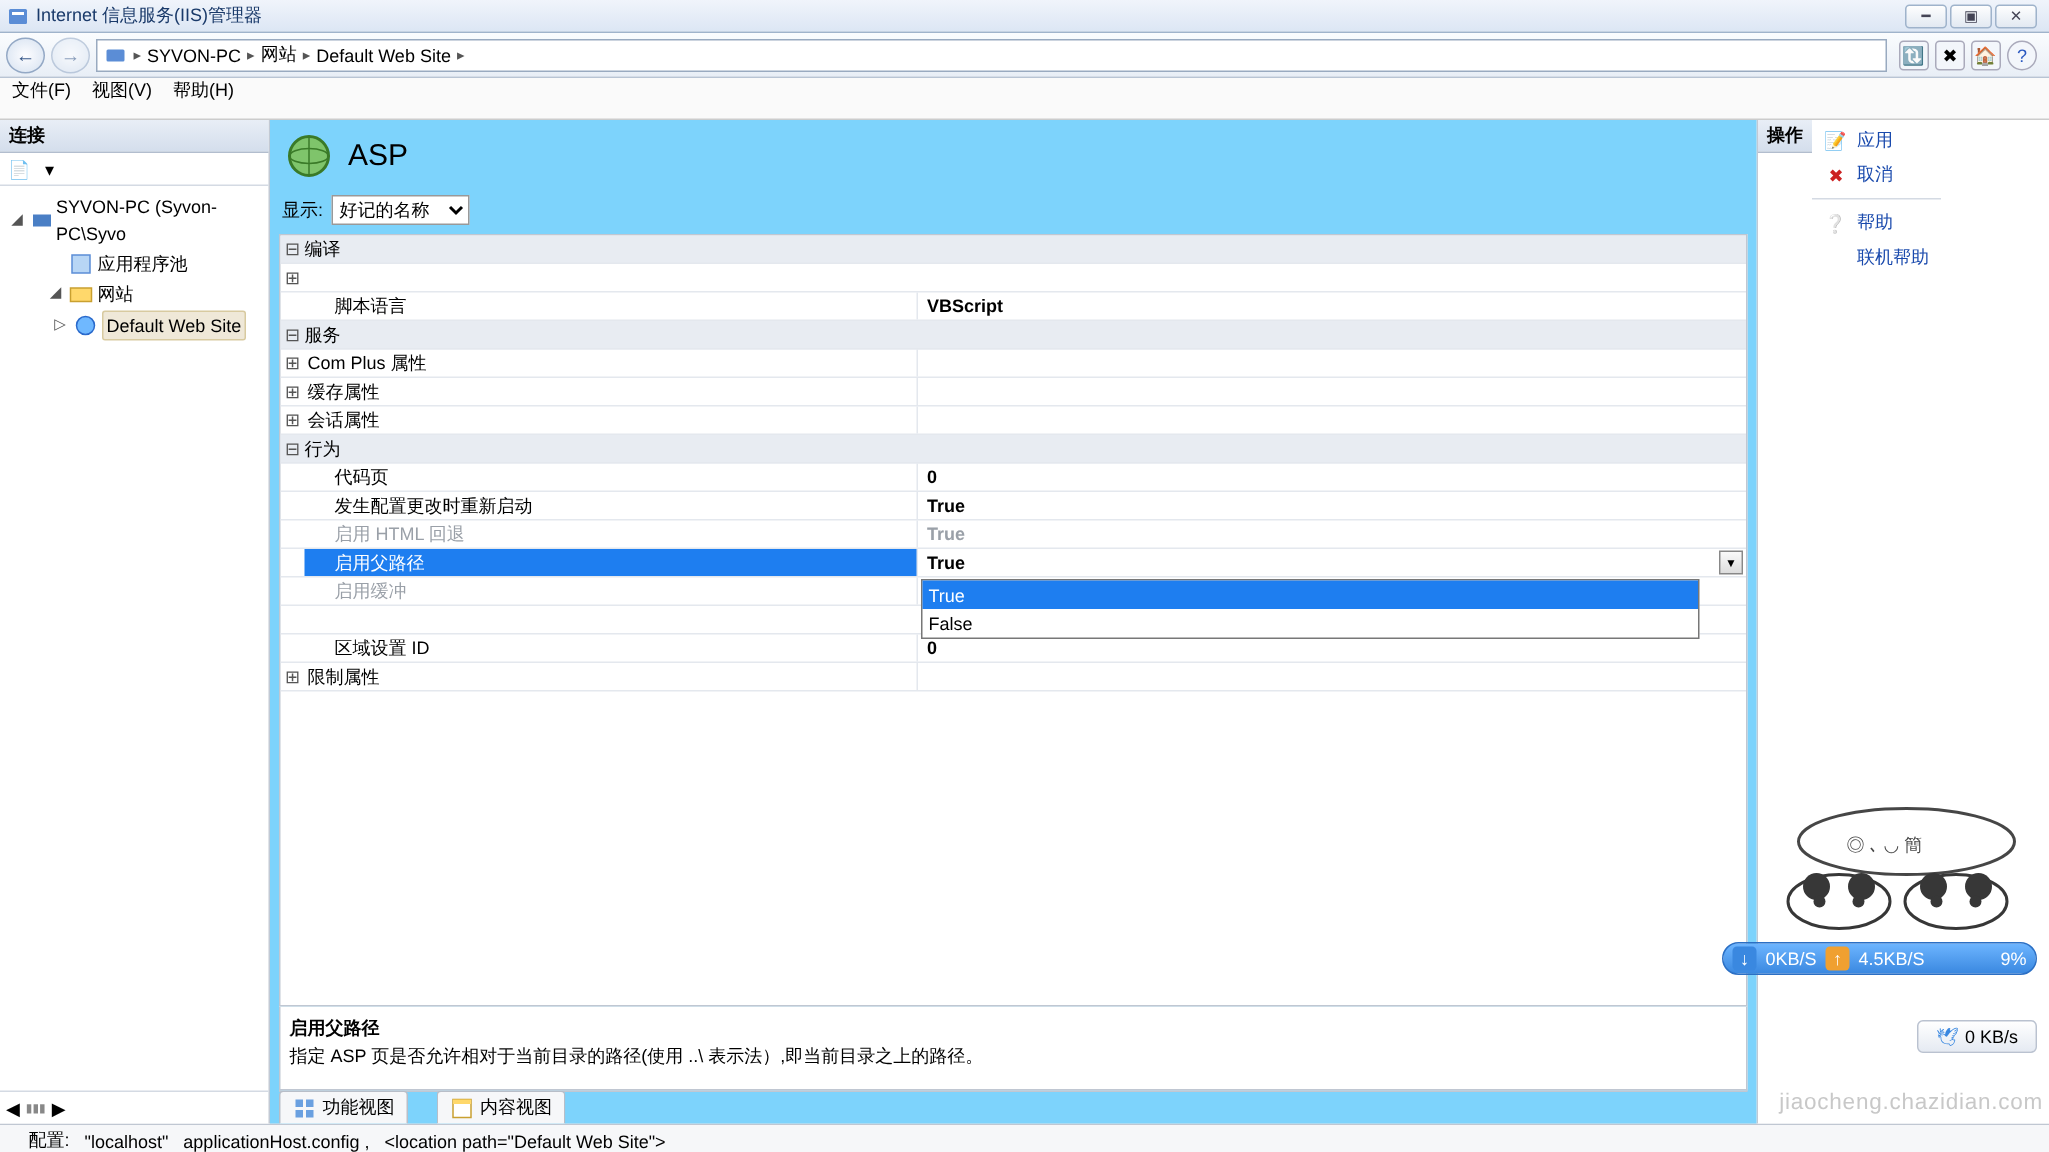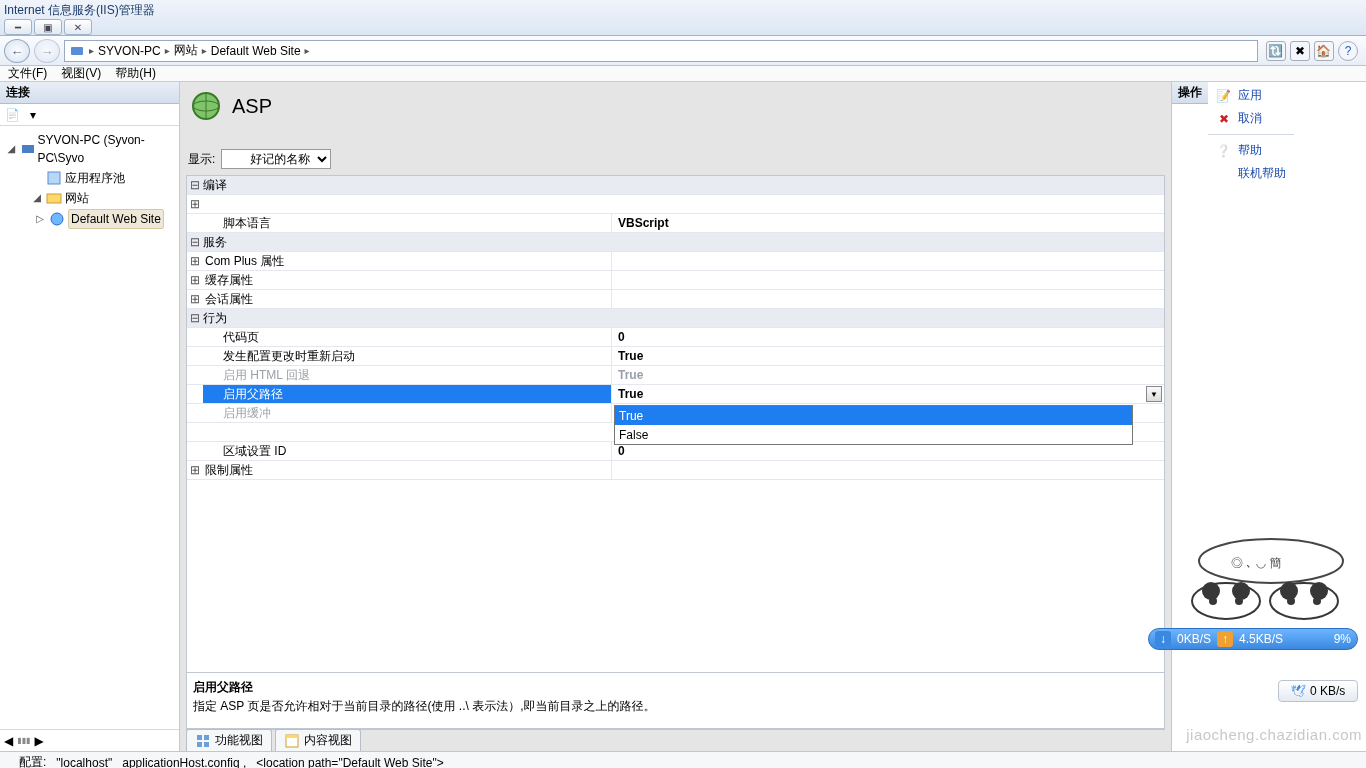--- a/index.html
+++ b/index.html
@@ -1,74 +1,74 @@
 <!DOCTYPE html>
 <html><head>
 <meta charset="utf-8">
 <style>
 * { margin:0; padding:0; box-sizing:border-box; font-family:"Microsoft YaHei","Segoe UI",Tahoma,sans-serif; font-size:12px; }
 body { background:#fff; width:1366px; height:768px; overflow:hidden; position:relative; }
 
-.titlebar { height:36px; background:linear-gradient(#f0f4fb,#dce6f4); border-bottom:1px solid #9fb3cb; display:flex; padding:0 4px;flex-direction:column; }
+.titlebar { height:22px; background:linear-gradient(#f0f4fb,#dce6f4); border-bottom:1px solid #9fb3cb; display:flex; align-items:center; padding:0 4px; }
 .titlebar .app-icon { width:16px; height:16px; margin-right:4px; }
 .titlebar .title { color:#1a3a6a; flex:1; }
 .win-btns { display:flex; gap:2px; padding-right:4px; }
 .win-btn { width:28px; height:16px; border:1px solid #9fb3cb; border-radius:3px; background:linear-gradient(#fefefe,#e2e9f2); display:flex; align-items:center; justify-content:center; font-size:10px; color:#445; }
 
 .navbar { height:30px; background:linear-gradient(#fafcfe,#e8eef6); border-bottom:1px solid #b8c4d4; display:flex; align-items:center; padding:0 4px; gap:4px; }
 .nav-btn { width:26px; height:24px; border:1px solid #93a8c5; border-radius:50%; background:radial-gradient(#fdfdff,#d5e1f0); display:flex; align-items:center; justify-content:center; color:#3a5a8a; font-size:13px; }
 .nav-btn.fwd { opacity:.55; }
 .addr { flex:1; height:22px; border:1px solid #99aac0; background:#fff; display:flex; align-items:center; padding:0 4px; gap:4px; }
 .addr .crumb { display:flex; align-items:center; gap:4px; }
 .addr .sep { color:#555; font-size:10px; }
 .tool-icons { display:flex; gap:4px; padding:0 4px; }
 .tool-icon { width:20px; height:20px; border:1px solid #aab; border-radius:3px; background:#f3f6fb; display:flex; align-items:center; justify-content:center; font-size:12px; }
 
-.menubar { height:16px; border-bottom:1px solid #ccc; background:#fafafa; display:flex; align-items:center; padding:0 8px; gap:14px; }
+.menubar { height:28px; border-bottom:1px solid #ccc; background:#fafafa; display:flex; padding:0 8px; gap:14px; }
 
 .content { display:flex; height:669px; }
 .pane-left { width:180px; border-right:1px solid #c2c9d4; display:flex; flex-direction:column; background:#fff; }
 .pane-head { height:22px; background:linear-gradient(#e8eef6,#d4deec); border-bottom:1px solid #b2bdce; padding:0 6px; display:flex; align-items:center; font-weight:bold; }
 .pane-tools { height:22px; border-bottom:1px solid #d4dae3; display:flex; align-items:center; padding:0 4px; gap:2px; }
 .pane-tools .tb { width:18px; height:18px; display:flex; align-items:center; justify-content:center; }
 .tree { flex:1; padding:4px 0 0 4px; line-height:18px; }
 .tree .node { display:flex; align-items:center; gap:3px; padding:1px 2px; }
 .tree .indent1 { margin-left:25px; }
 .tree .indent2 { margin-left:28px; }
 .tree .toggle { width:12px; text-align:center; color:#555; font-size:10px; }
 .tree .sel { background:#efe8d8; border:1px solid #d8caa0; border-radius:2px; padding:0 2px; }
 .left-bottom { height:22px; border-top:1px solid #d4dae3; display:flex; align-items:center; padding:0 4px; gap:4px; }
 
-.pane-main { flex:1; background:#e5e5e5; padding:6px 6px 0 6px; display:flex; flex-direction:column; position:relative; }
+.pane-main { flex:1; background:#7dd3fc; padding:6px 6px 0 6px; display:flex; flex-direction:column; position:relative; }
 .main-header { display:flex; align-items:center; gap:10px; padding:2px 4px 8px; }
 .main-header .big-icon { width:32px; height:32px; }
 .main-header h1 { font-size:20px; font-weight:normal; }
-.display-row { display:flex; align-items:center; gap:6px; padding:2px 0 6px 2px;margin-top:17px; }
-.display-row select { width:110px; height:20px; border:1px solid #999; background:#fff;padding-left:24px; }
+.display-row { display:flex; align-items:center; gap:6px; padding:2px 0 6px 2px; }
+.display-row select { width:92px; height:20px; border:1px solid #999; background:#fff; }
 
 .prop-grid { border:1px solid #c0c7d2; flex:1; overflow:hidden; background:#fff; position:relative; }
 .pg-row { display:flex; height:19px; border-bottom:1px solid #e4e8ee; align-items:center; }
 .pg-cat { background:#e8ecf2; font-weight:normal; }
 .pg-exp { width:16px; text-align:center; color:#555; }
 .pg-label { flex:0 0 409px; padding-left:2px; border-right:1px solid #e4e8ee; display:flex; align-items:center; height:100%; }
 .pg-label.sub { padding-left:20px; }
 .pg-value { flex:1; padding-left:6px; display:flex; align-items:center; height:100%;font-weight:bold; }
 .pg-row.selected .pg-label { background:#1e7ef0; color:#fff; }
 .pg-row.selected .pg-value { font-weight:bold; }
 .pg-row.disabled { color:#9aa0a8; }
 .pg-dd-btn { width:16px; height:16px; border:1px solid #888; background:linear-gradient(#fafafa,#ddd); display:flex; align-items:center; justify-content:center; font-size:8px; margin-right:2px; }
 .dd-pop { position:absolute; left:427px; top:229px; width:519px; border:1px solid #777; background:#fff; z-index:5; }
 .dd-pop .opt { height:19px; display:flex; align-items:center; padding:0 4px; }
 .dd-pop .opt.sel { background:#1e7ef0; color:#fff; }
 
 .help-box { border:1px solid #c0c7d2; border-top:none; padding:6px; height:56px; background:#fff; }
 .help-box .hb-title { font-weight:bold; margin-bottom:2px; }
 
 .view-tabs { height:22px; display:flex; align-items:flex-end; gap:0; border-top:1px solid #c0c7d2; padding-top:3px; }
-.vt { border:1px solid #b8bec8; border-bottom:none; padding:2px 8px; display:flex; align-items:center; gap:4px; background:#f6f7f9; border-radius:3px 3px 0 0; margin-right:3px; }
+.vt { border:1px solid #b8bec8; border-bottom:none; padding:2px 8px; display:flex; align-items:center; gap:4px; background:#f6f7f9; border-radius:3px 3px 0 0; margin-right:19px; }
 
 .pane-right { width:195px; border-left:1px solid #c2c9d4; background:#fff; display:flex; flex-direction:row; }
 .act-list { padding:2px 0; }
 .act { display:flex; align-items:center; gap:6px; padding:3px 8px; color:#1a4aad; }
 .act .ai { width:16px; display:flex; justify-content:center; }
 .act-sep { border-top:1px solid #d4dae3; margin:4px 0; }
 
 .statusbar { height:22px; border-top:1px solid #c0c7d2; background:#f6f7f9; display:flex; align-items:center; padding:0 19px; }
 .statusbar .seg { margin-right:10px; }
 

